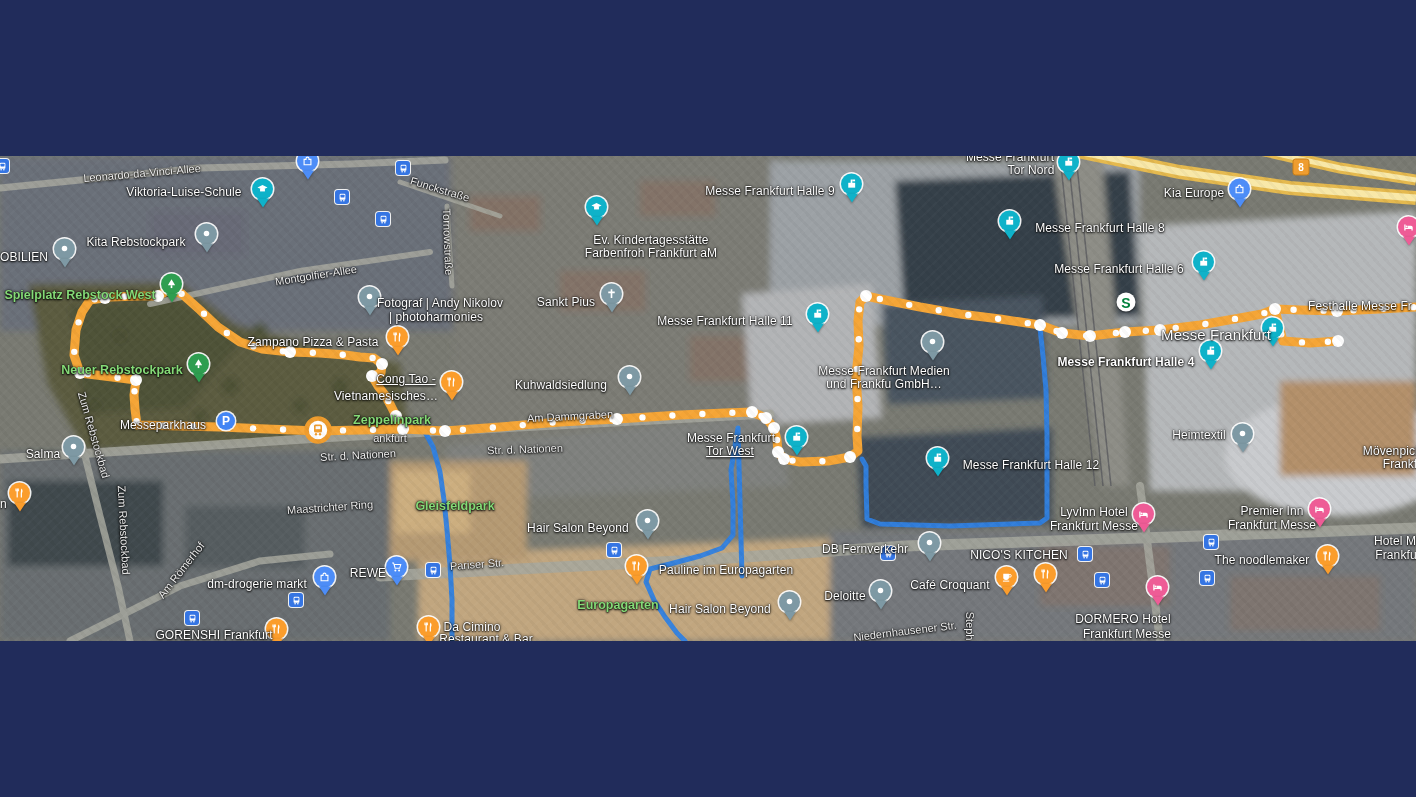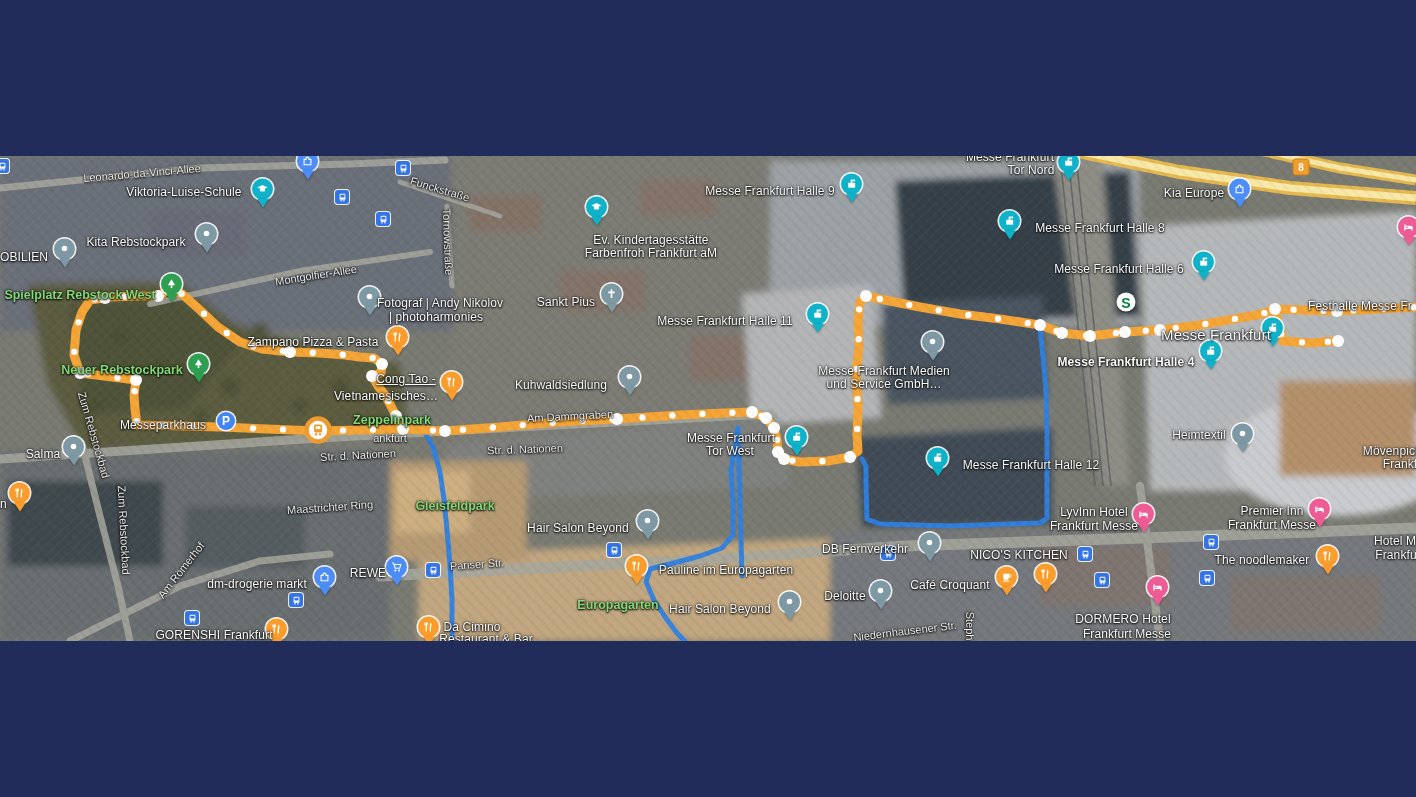--- a/index.html
+++ b/index.html
@@ -709,23 +709,23 @@
         <div class="lbl poi" style="left: 1119px; top: 113px;">Messe Frankfurt Halle 6</div>
         <div class="lbl poi" style="left: 1194px; top: 37px;">Kia Europe</div>
         <div class="lbl poi" style="left: 1360px; top: 150px;">Festhalle Messe Fr</div>
         <div class="lbl poi big" style="left: 1216px; top: 178px;">Messe Frankfurt</div>
         <div class="lbl poi" style="left: 1126px; top: 206px; font-weight: bold;">Messe Frankfurt Halle 4</div>
         <div class="lbl poi" style="left: 1199px; top: 279px;">Heimtextil</div>
         <div class="lbl poi" style="left: 1392px; top: 295px;">Mövenpick</div>
         <div class="lbl poi" style="left: 1400px; top: 308px;">Frankf</div>
         <div class="lbl poi" style="left: 725px; top: 165px;">Messe Frankfurt Halle 11</div>
         <div class="lbl poi" style="left: 884px; top: 215px;">Messe Frankfurt Medien</div>
-        <div class="lbl poi" style="left: 884px; top: 228px;">und Service GmbH…</div>
+        <div class="lbl poi" style="left: 884px; top: 228px;">und Frankfu GmbH…</div>
         <div class="lbl poi" style="left: 731px; top: 282px;">Messe Frankfurt</div>
-        <div class="lbl poi" style="left: 730px; top: 295px;">Tor West</div>
+        <div class="lbl poi" style="left: 730px; top: 295px; text-decoration: underline;">Tor West</div>
         <div class="lbl poi" style="left: 1031px; top: 309px;">Messe Frankfurt Halle 12</div>
         <div class="lbl poi" style="left: 561px; top: 229px;">Kuhwaldsiedlung</div>
         <div class="lbl poi" style="left: 163px; top: 269px;">Messeparkhaus</div>
         <div class="lbl poi" style="left: 313px; top: 186px;">Zampano Pizza &amp; Pasta</div>
         <div class="lbl poi" style="left: 406px; top: 223px; text-decoration: underline;">Cong Tao -</div>
         <div class="lbl poi" style="left: 386px; top: 240px;">Vietnamesisches…</div>
         <div class="lbl poi" style="left: 578px; top: 372px;">Hair Salon Beyond</div>
         <div class="lbl poi" style="left: 720px; top: 453px;">Hair Salon Beyond</div>
         <div class="lbl poi" style="left: 257px; top: 428px;">dm-drogerie markt</div>
         <div class="lbl poi" style="left: 368px; top: 417px;">REWE</div>

